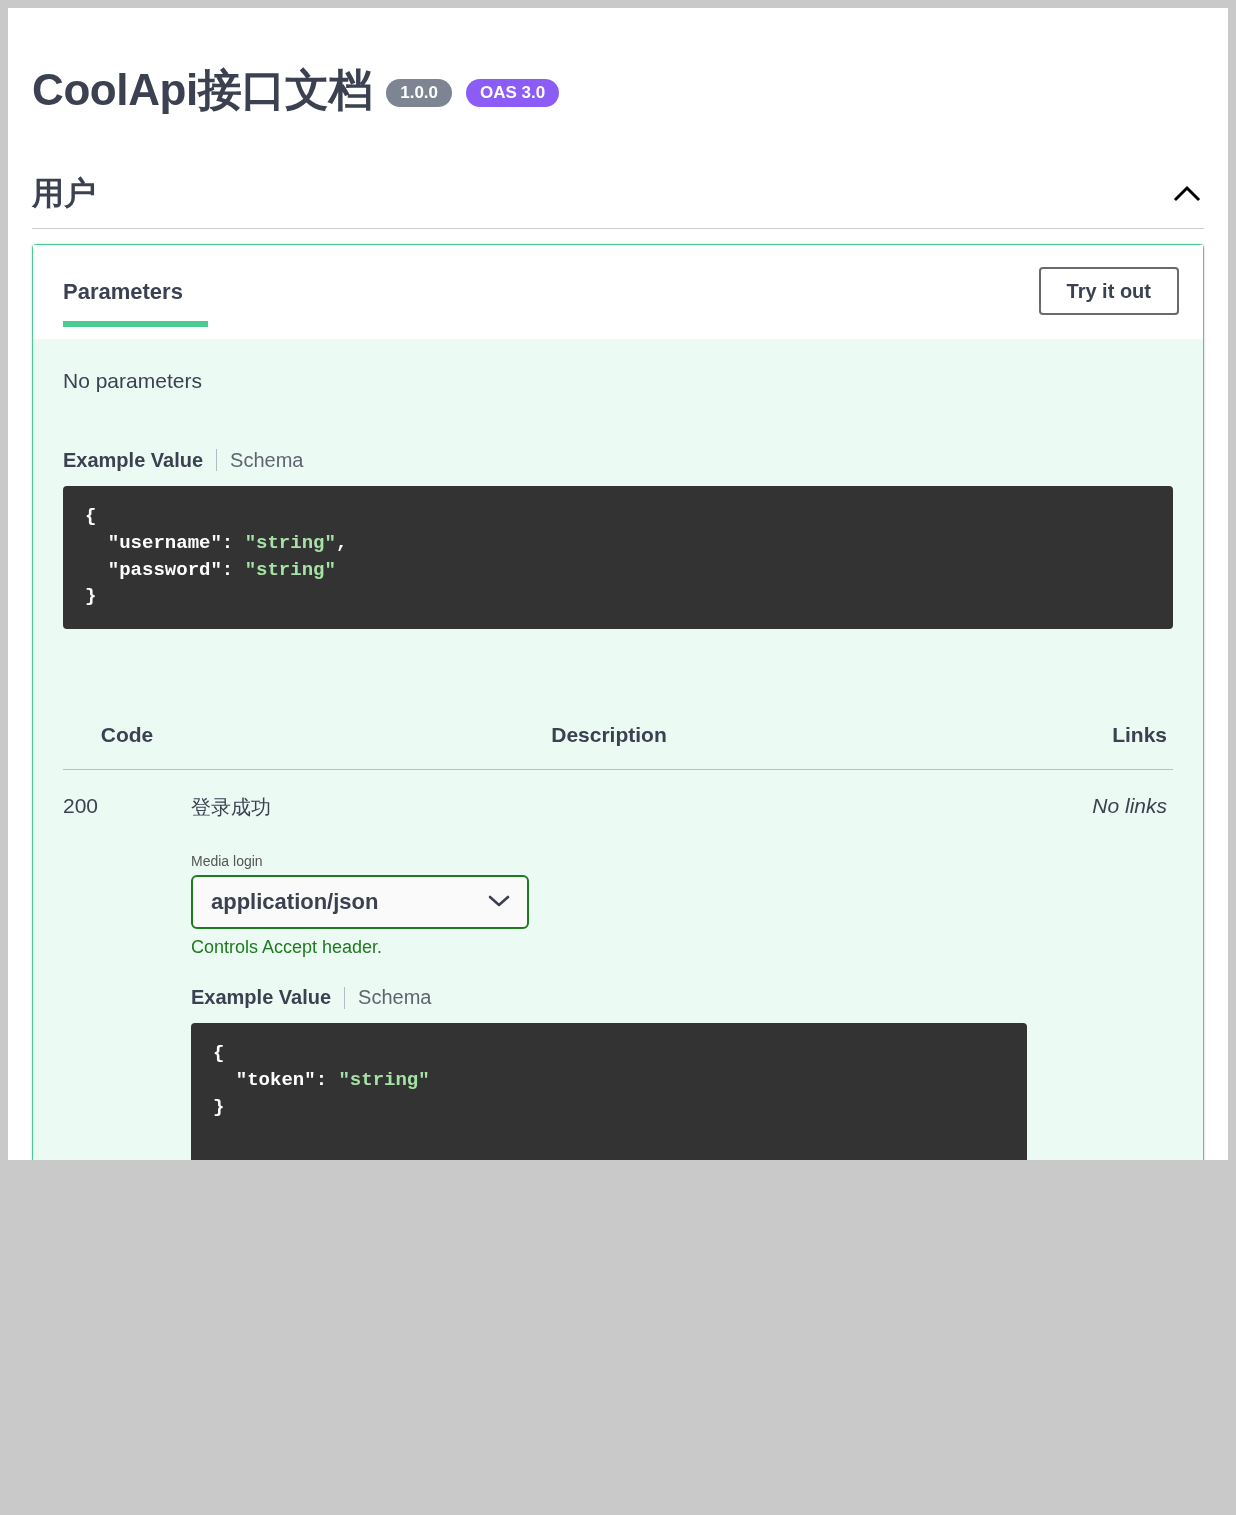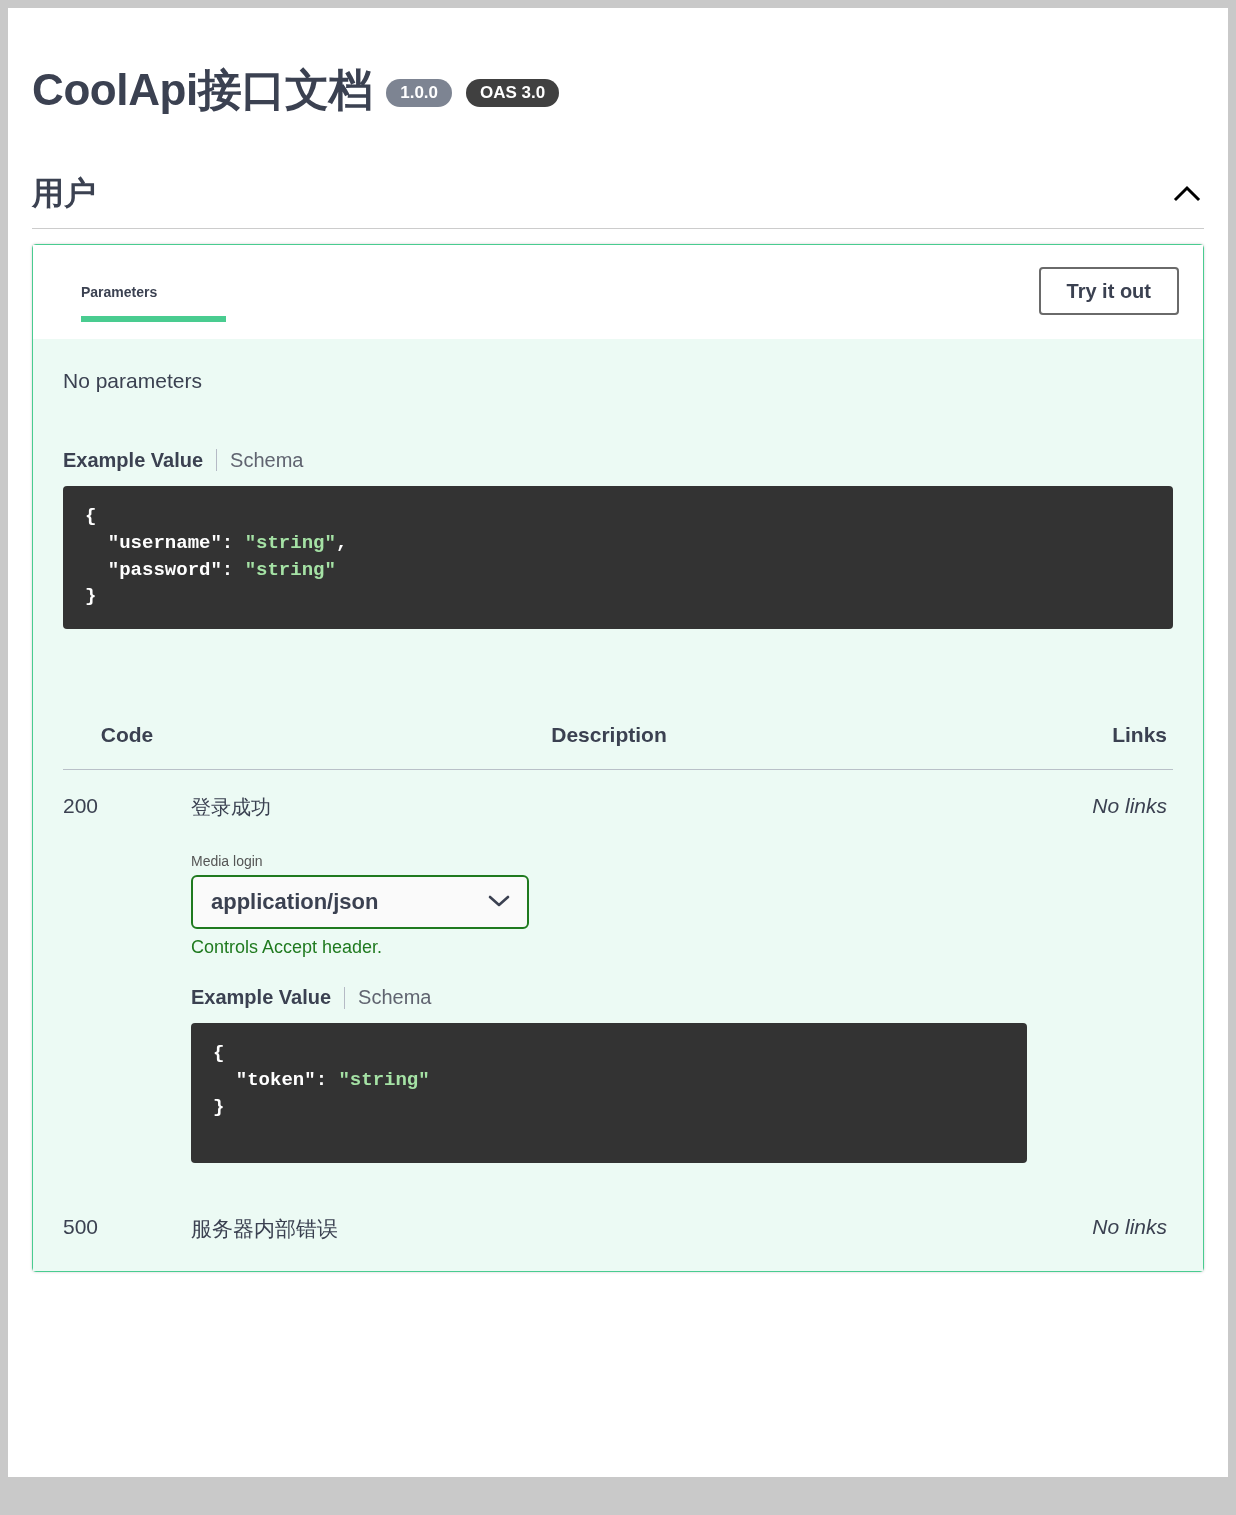--- a/index.html
+++ b/index.html
@@ -12,21 +12,21 @@
     height: 1515px;
     overflow: hidden;
     font-family: "Liberation Sans", "DejaVu Sans", sans-serif;
     color: #3b4151;
   }
   .page-frame {
     position: absolute;
     left: 8px;
     top: 8px;
     width: 1220px;
-    height: 1469px;
+    height: 1152px;
     background: #ffffff;
     overflow: hidden;
   }
 
   
   .info-block {
     padding: 58px 0 0 24px;
   }
   .title-row {
     display: flex;
@@ -49,21 +49,21 @@
     font-weight: bold;
     padding: 5px 14px 6px 14px;
     line-height: 1;
     white-space: nowrap;
   }
   .badge.version {
     background: #7d8492;
     margin-top: 6px;
   }
   .badge.oas {
-    background: #404040;
+    background: #8b5cf6;
     margin-top: 6px;
   }
 
   
   .tag-section {
     margin-top: 62px;
     padding: 0 24px;
   }
   .tag-header {
     display: flex;
@@ -132,26 +132,25 @@
   
   .section-header {
     background: #ffffff;
     display: flex;
     align-items: center;
     justify-content: space-between;
     padding: 22px 24px 0 30px;
     min-height: 56px;
   }
   .tab-title {
-    font-size: 14px;
+    font-size: 22px;
     font-weight: bold;
     color: #3b4151;
     position: relative;
     padding-bottom: 22px;
-    margin-left: 18px;
   }
   .tab-title::after {
     content: "";
     position: absolute;
     left: 0;
     bottom: 0;
     width: 145px;
     height: 6px;
     background: #49cc90;
   }

